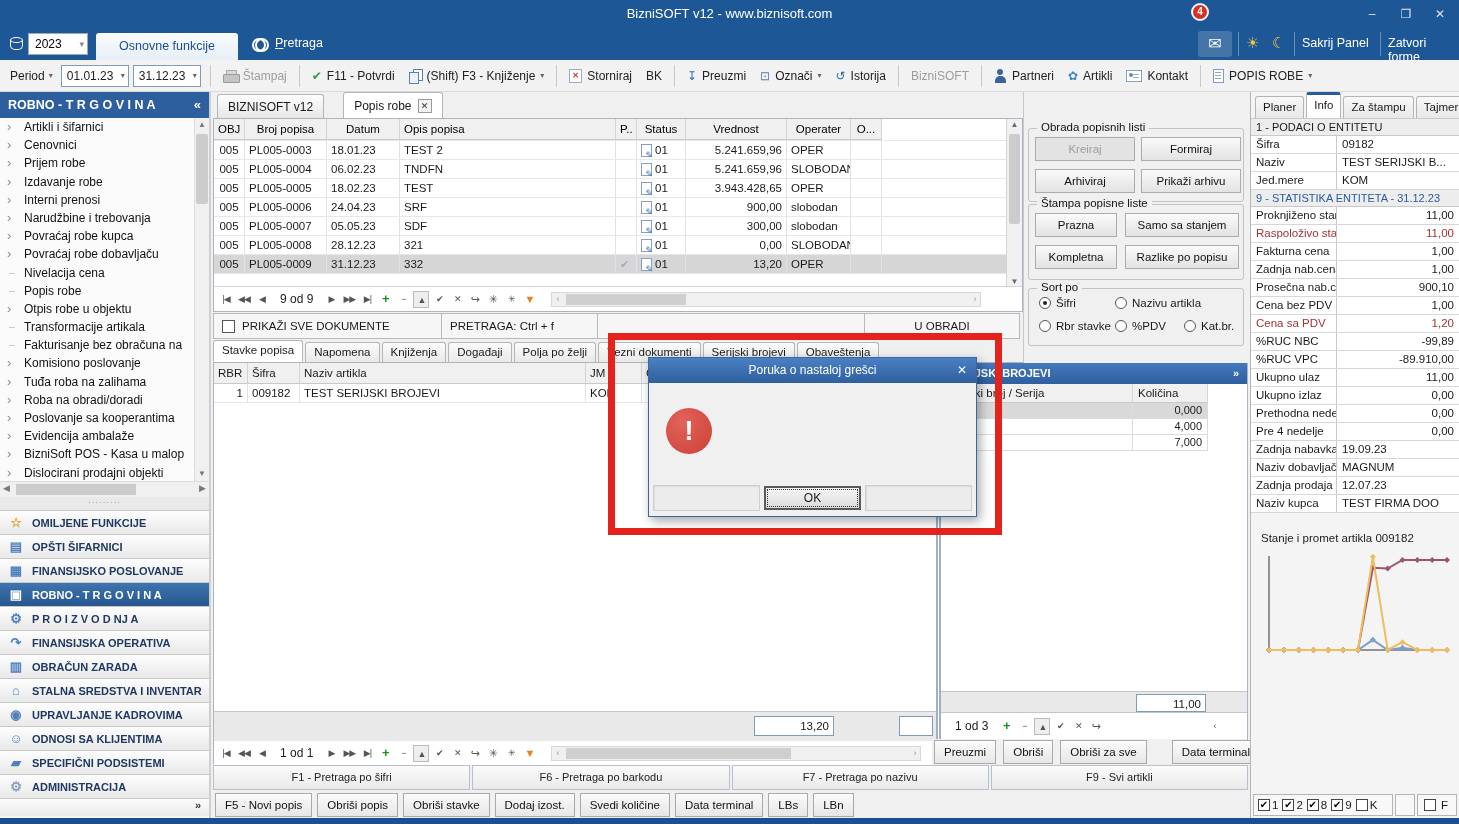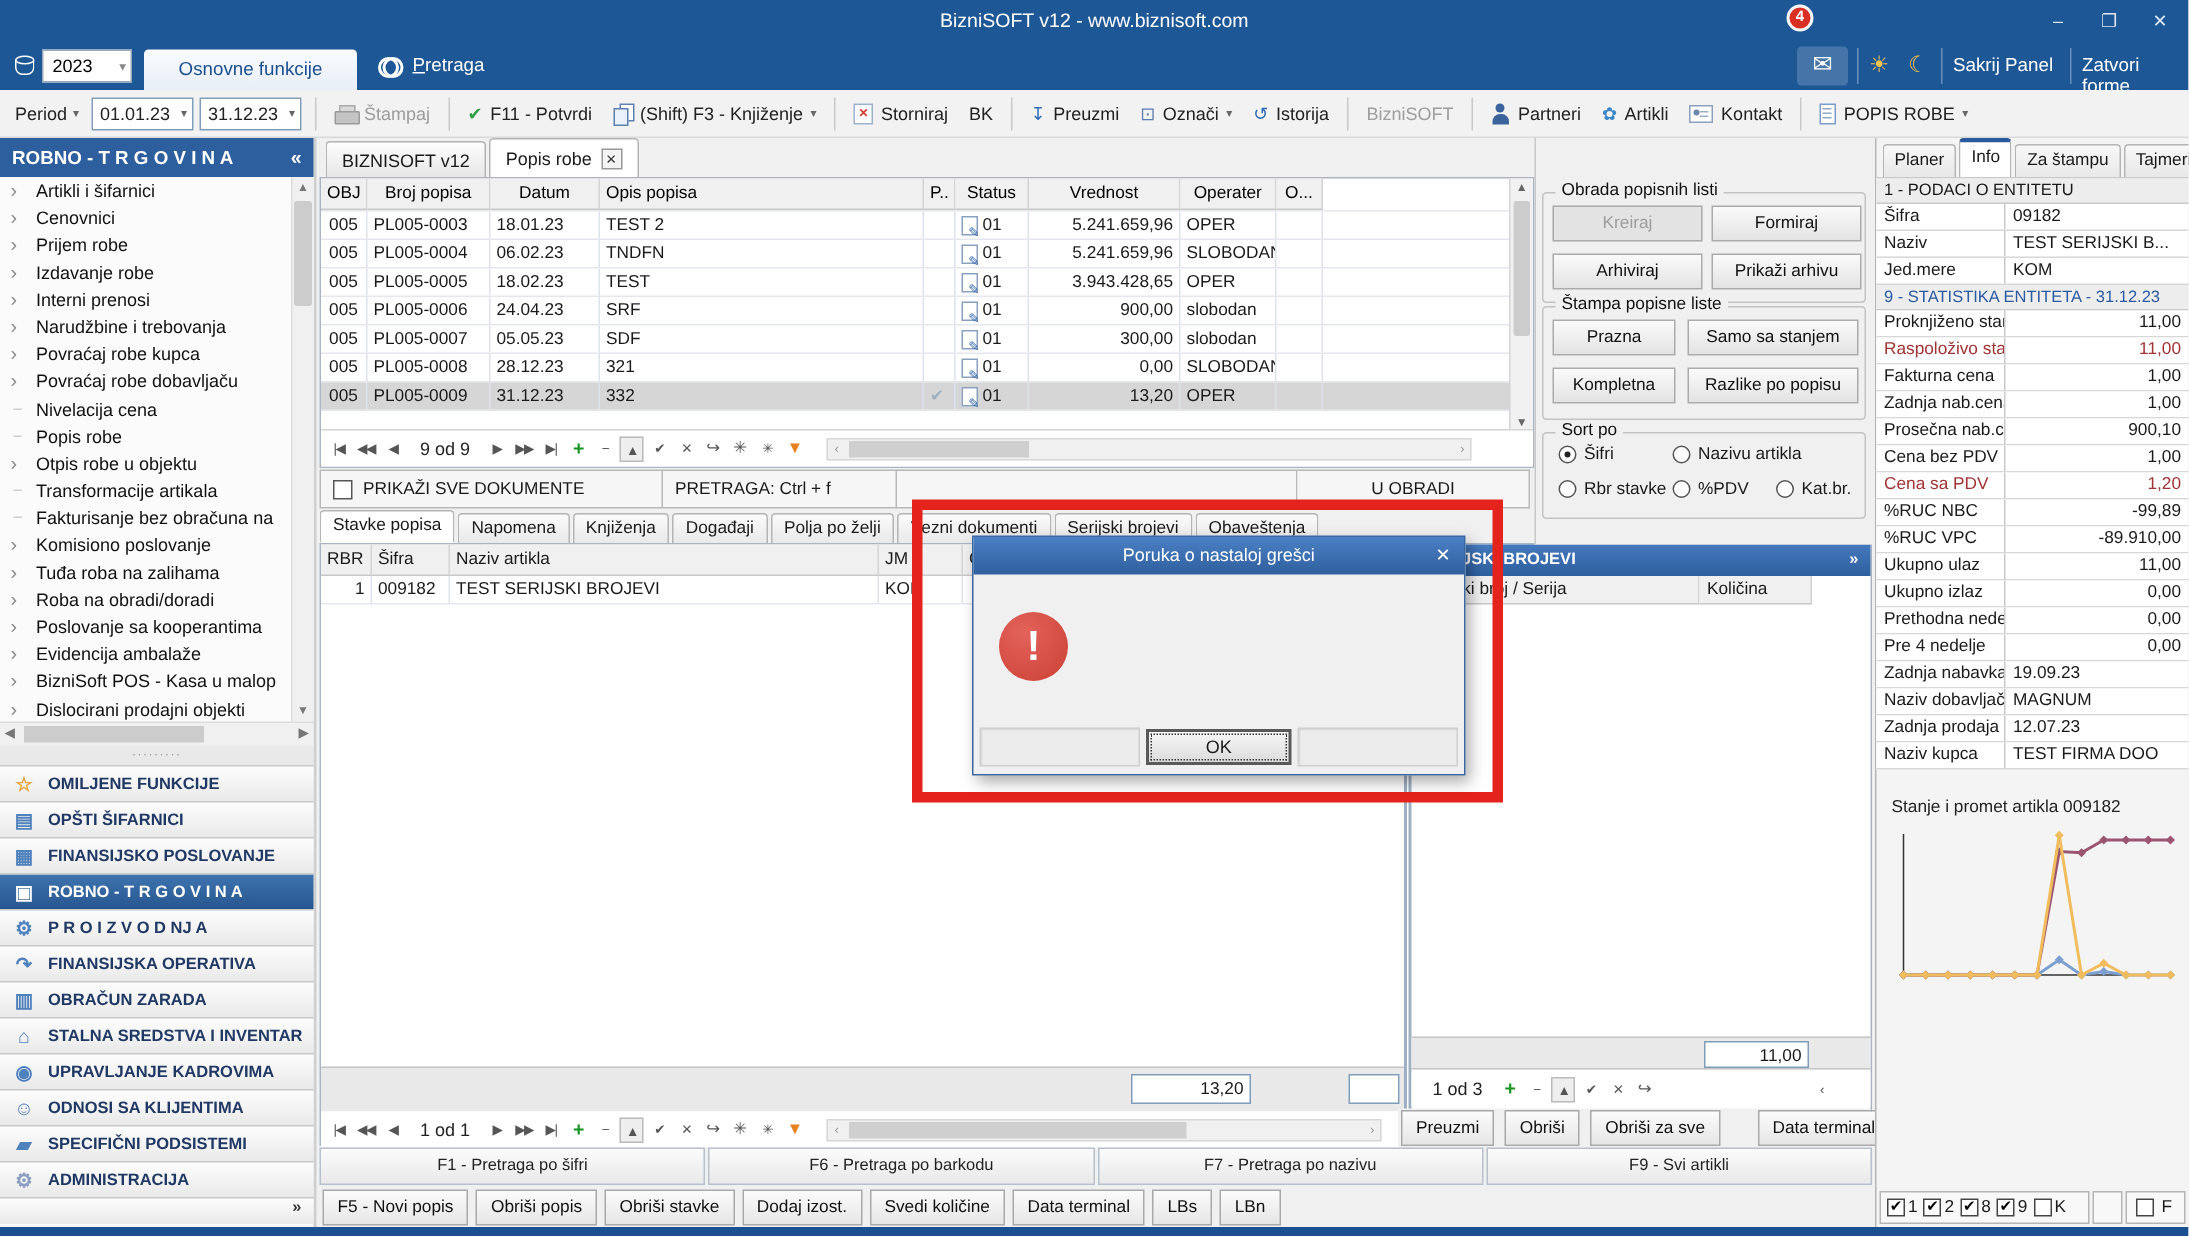--- a/index.html
+++ b/index.html
@@ -74,21 +74,21 @@
   #sb-hscroll .thumb{position:absolute;left:16px;top:2px;width:120px;height:11px;background:#ccc}
   #sb-hscroll .arr{position:absolute;top:1px;font-size:9px;color:#777}
   #sb-splitter{position:absolute;left:0;top:405px;right:0;height:13px;background:#e9e9e9;text-align:center;color:#999;font-size:8px;line-height:11px;letter-spacing:1px}
   #sb-sections{position:absolute;left:0;top:418px;right:0}
   .sb-sec{height:24px;border-top:1px solid #c9c9c9;background:linear-gradient(#fdfdfd,#e9e9e9);display:flex;align-items:center;padding-left:8px;gap:8px;font-size:11px;font-weight:bold;color:#1f3864;white-space:nowrap}
   .sb-sec .sic{width:16px;text-align:center;font-size:13px;flex:none}
   .sb-sec.active{background:linear-gradient(#3e74b0,#27568f);color:#fff}
   #sb-footer{height:18px;border-top:1px solid #c9c9c9;background:linear-gradient(#fdfdfd,#e9e9e9);position:relative}
   #sb-footer .more{position:absolute;right:8px;top:0;font-size:11px;color:#333;font-weight:bold}
   
-  #doctabs{position:absolute;left:213px;top:92px;width:1035px;height:26px;display:flex;align-items:flex-end;gap:2px;padding-left:4px}
+  #doctabs{position:absolute;left:213px;top:92px;width:1035px;height:26px;display:flex;align-items:flex-end;gap:19px;padding-left:4px}
   .dtab{height:24px;line-height:22px;padding:0 10px;border:1px solid #b5b5b5;border-bottom:none;border-radius:3px 3px 0 0;background:linear-gradient(#fdfdfd,#e7e7e7);font-size:12px;display:flex;align-items:center;gap:6px}
   .dtab.active{background:#fff;height:26px}
   .dtab .closebox{width:14px;height:14px;border:1px solid #999;background:#f4f4f4;font-size:9px;line-height:12px;text-align:center;color:#333}
   
   #maincontainer{position:absolute;left:213px;top:118px;width:810px;height:194px;background:#fff;border:1px solid #aab4c2}
   .trow{display:flex;height:19px;border-bottom:1px solid #e4e8ee}
   .trow .c{border-right:1px solid #dde3ec;padding:0 4px;font-size:11.5px;line-height:18px;overflow:hidden;white-space:nowrap;flex:none}
   #pt-head .c{background:#f0f0f0;border-right:1px solid #d3d3d3;border-bottom:1px solid #c9c9c9;color:#000;text-align:center}
   #pt-head{display:flex;height:22px}
   #pt-head .c{line-height:21px}
@@ -580,20 +580,34 @@
       <div class="c" style="width: 60px;"></div>
     </div>
   <div id="vsep"></div>
   <div id="ser-head">
     <span>SERIJSKI BROJEVI</span>
     <span class="more">»</span>
   </div>
   <div id="ser-cols">
       <div class="c" style="width: 192px;">Serijski broj / Serija</div>
       <div class="c" style="width: 75px;">Količina</div>
+    </div>
+  <div id="ser-rows">
+      <div class="ser-row selected">
+        <div class="c" style="width: 192px;"></div>
+        <div class="c al-r" style="width: 75px;">0,000</div>
+      </div>
+      <div class="ser-row">
+        <div class="c" style="width: 192px;"></div>
+        <div class="c al-r" style="width: 75px;">4,000</div>
+      </div>
+      <div class="ser-row">
+        <div class="c" style="width: 192px;"></div>
+        <div class="c al-r" style="width: 75px;">7,000</div>
+      </div>
     </div>
   <div id="lf-bar">
     <div class="sumbox" style="left:540px;top:4px;width:80px;height:20px">13,20</div>
     <div class="sumbox" style="left:685px;top:4px;width:34px;height:20px"></div>
   </div>
   <div id="lf-nav">
       <span class="nv">|◀</span>
       <span class="nv">◀◀</span>
       <span class="nv">◀</span>
       <span class="navcount">1 od 1</span>

